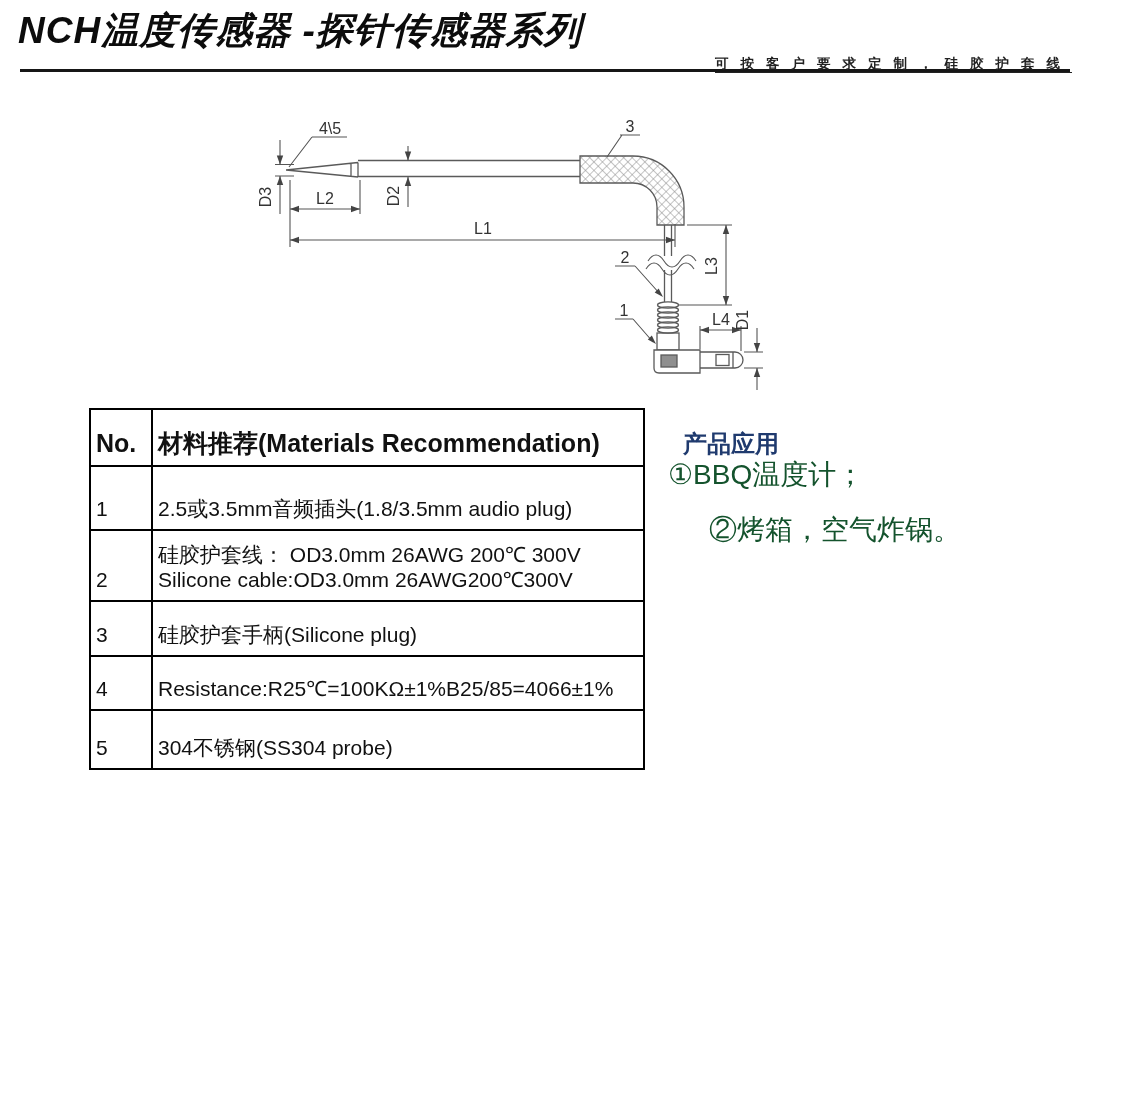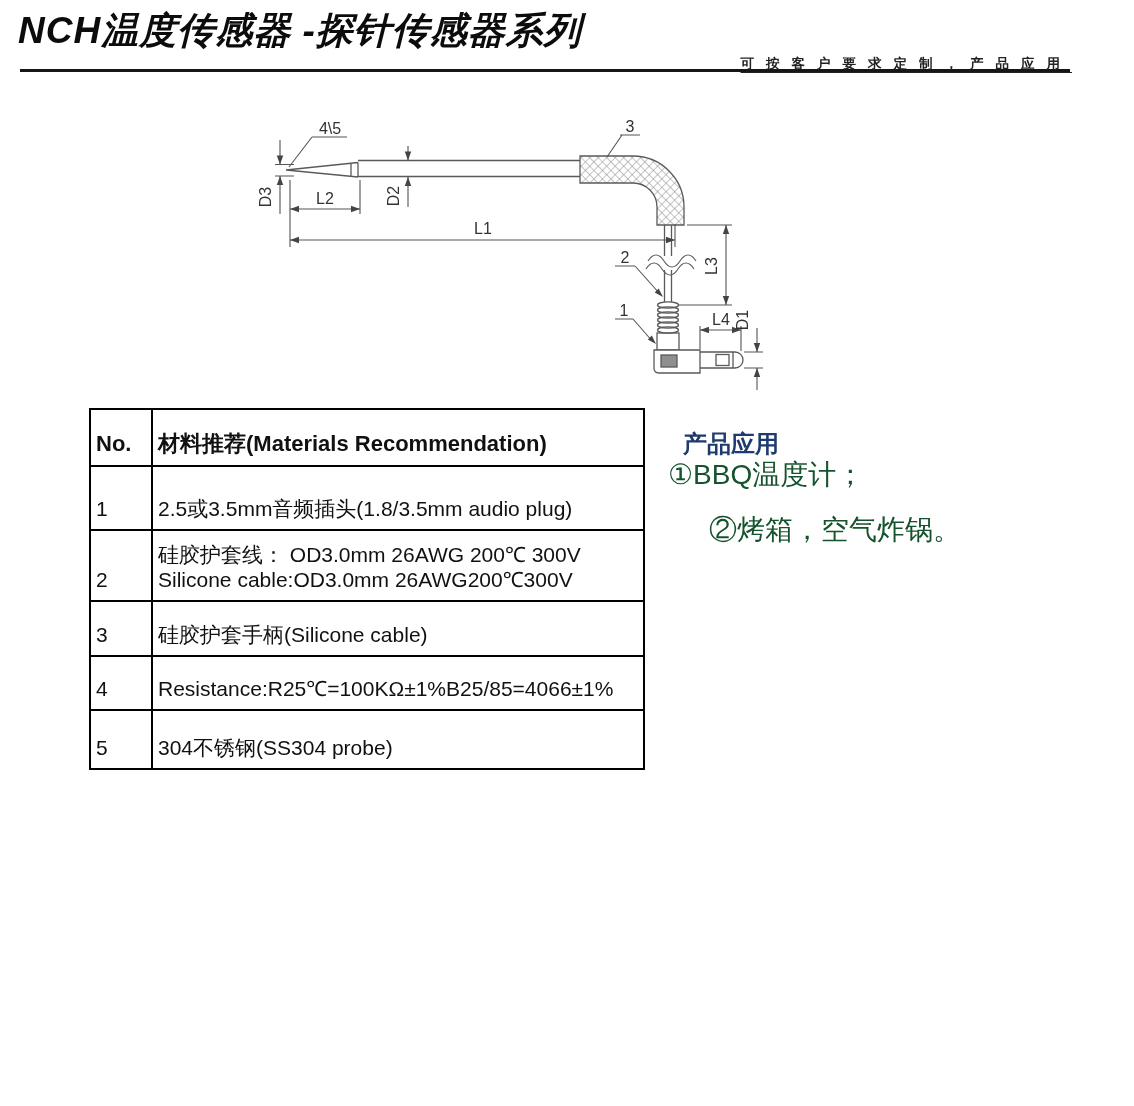--- a/index.html
+++ b/index.html
@@ -11,42 +11,42 @@
   #rule{position:absolute;left:20px;top:69px;width:1050px;height:3px;background:#161616;}
   #tagline{position:absolute;right:62px;top:55px;font-size:13.5px;font-weight:bold;letter-spacing:12px;
            text-decoration:underline;text-underline-offset:4px;color:#222;white-space:nowrap;}
   
   #diagram{position:absolute;left:250px;top:100px;width:540px;height:300px;}
   #diagram text{font-family:"Liberation Sans",sans-serif;font-size:16px;fill:#333;}
   
   #materials{position:absolute;left:89px;top:408px;border-collapse:collapse;table-layout:fixed;width:556px;}
   #materials td,#materials th{border:2px solid #000;vertical-align:bottom;text-align:left;
        padding:0 4px 7px 5px;font-size:21px;line-height:1.22;font-weight:normal;overflow:hidden;}
-  #materials th{font-size:22px;font-weight:bold;}
+  #materials th{font-size:25px;font-weight:bold;}
   #materials .cno{width:51px;}
   
   #apps{position:absolute;left:668px;top:413px;width:430px;}
   #apps h3{margin:15px;font-size:24px;font-weight:bold;color:#1F3A6E;}
   .app-item{position:absolute;left:0;font-size:28px;color:#14532d;white-space:nowrap;}
   #app1{top:43px;} #app2{top:98px;margin-left:41px;}
   
   .photo{position:absolute;}
   #photo1{left:48px;top:875px;width:314px;height:213px;background:#fff;border:1px solid #e2e2e2;}
   #photo2{left:408px;top:868px;width:332px;height:218px;background:#fefefe;}
   #photo3{left:760px;top:858px;width:335px;height:234px;background:#f3f1ef;}
   .photo svg{display:block;width:100%;height:100%;}
 </style>
 </head>
 <body>
 
 <div id="page">
 
   <div id="title">NCH温度传感器 -探针传感器系列</div>
   <div id="rule"></div>
-  <div id="tagline">可按客户要求定制，产品应用</div>
+  <div id="tagline">可按客户要求定制，硅胶护套线</div>
 
   <svg id="diagram" viewBox="250 100 540 300" xmlns="http://www.w3.org/2000/svg">
     <defs>
       <pattern id="xh" width="6" height="6" patternUnits="userSpaceOnUse" patternTransform="rotate(45)">
         <path d="M0,0 H6 M0,0 V6" stroke="#8a8a8a" stroke-width="1" fill="none"></path>
       </pattern>
     </defs>
 
     <g stroke="#5a5a5a" stroke-width="1.3" fill="none">
 
@@ -136,21 +136,21 @@
     <tr style="height:71px">
       <td class="cno">2</td>
       <td>
             <div>硅胶护套线： OD3.0mm 26AWG 200℃ 300V</div>
             <div>Silicone cable:OD3.0mm 26AWG200℃300V</div>
           </td>
     </tr>
     <tr style="height:55px">
       <td class="cno">3</td>
       <td>
-            <div>硅胶护套手柄(Silicone cable)</div>
+            <div>硅胶护套手柄(Silicone plug)</div>
             <div></div>
           </td>
     </tr>
     <tr style="height:54px">
       <td class="cno">4</td>
       <td>
             <div>Resistance:R25℃=100KΩ±1%B25/85=4066±1%</div>
             <div></div>
           </td>
     </tr>

